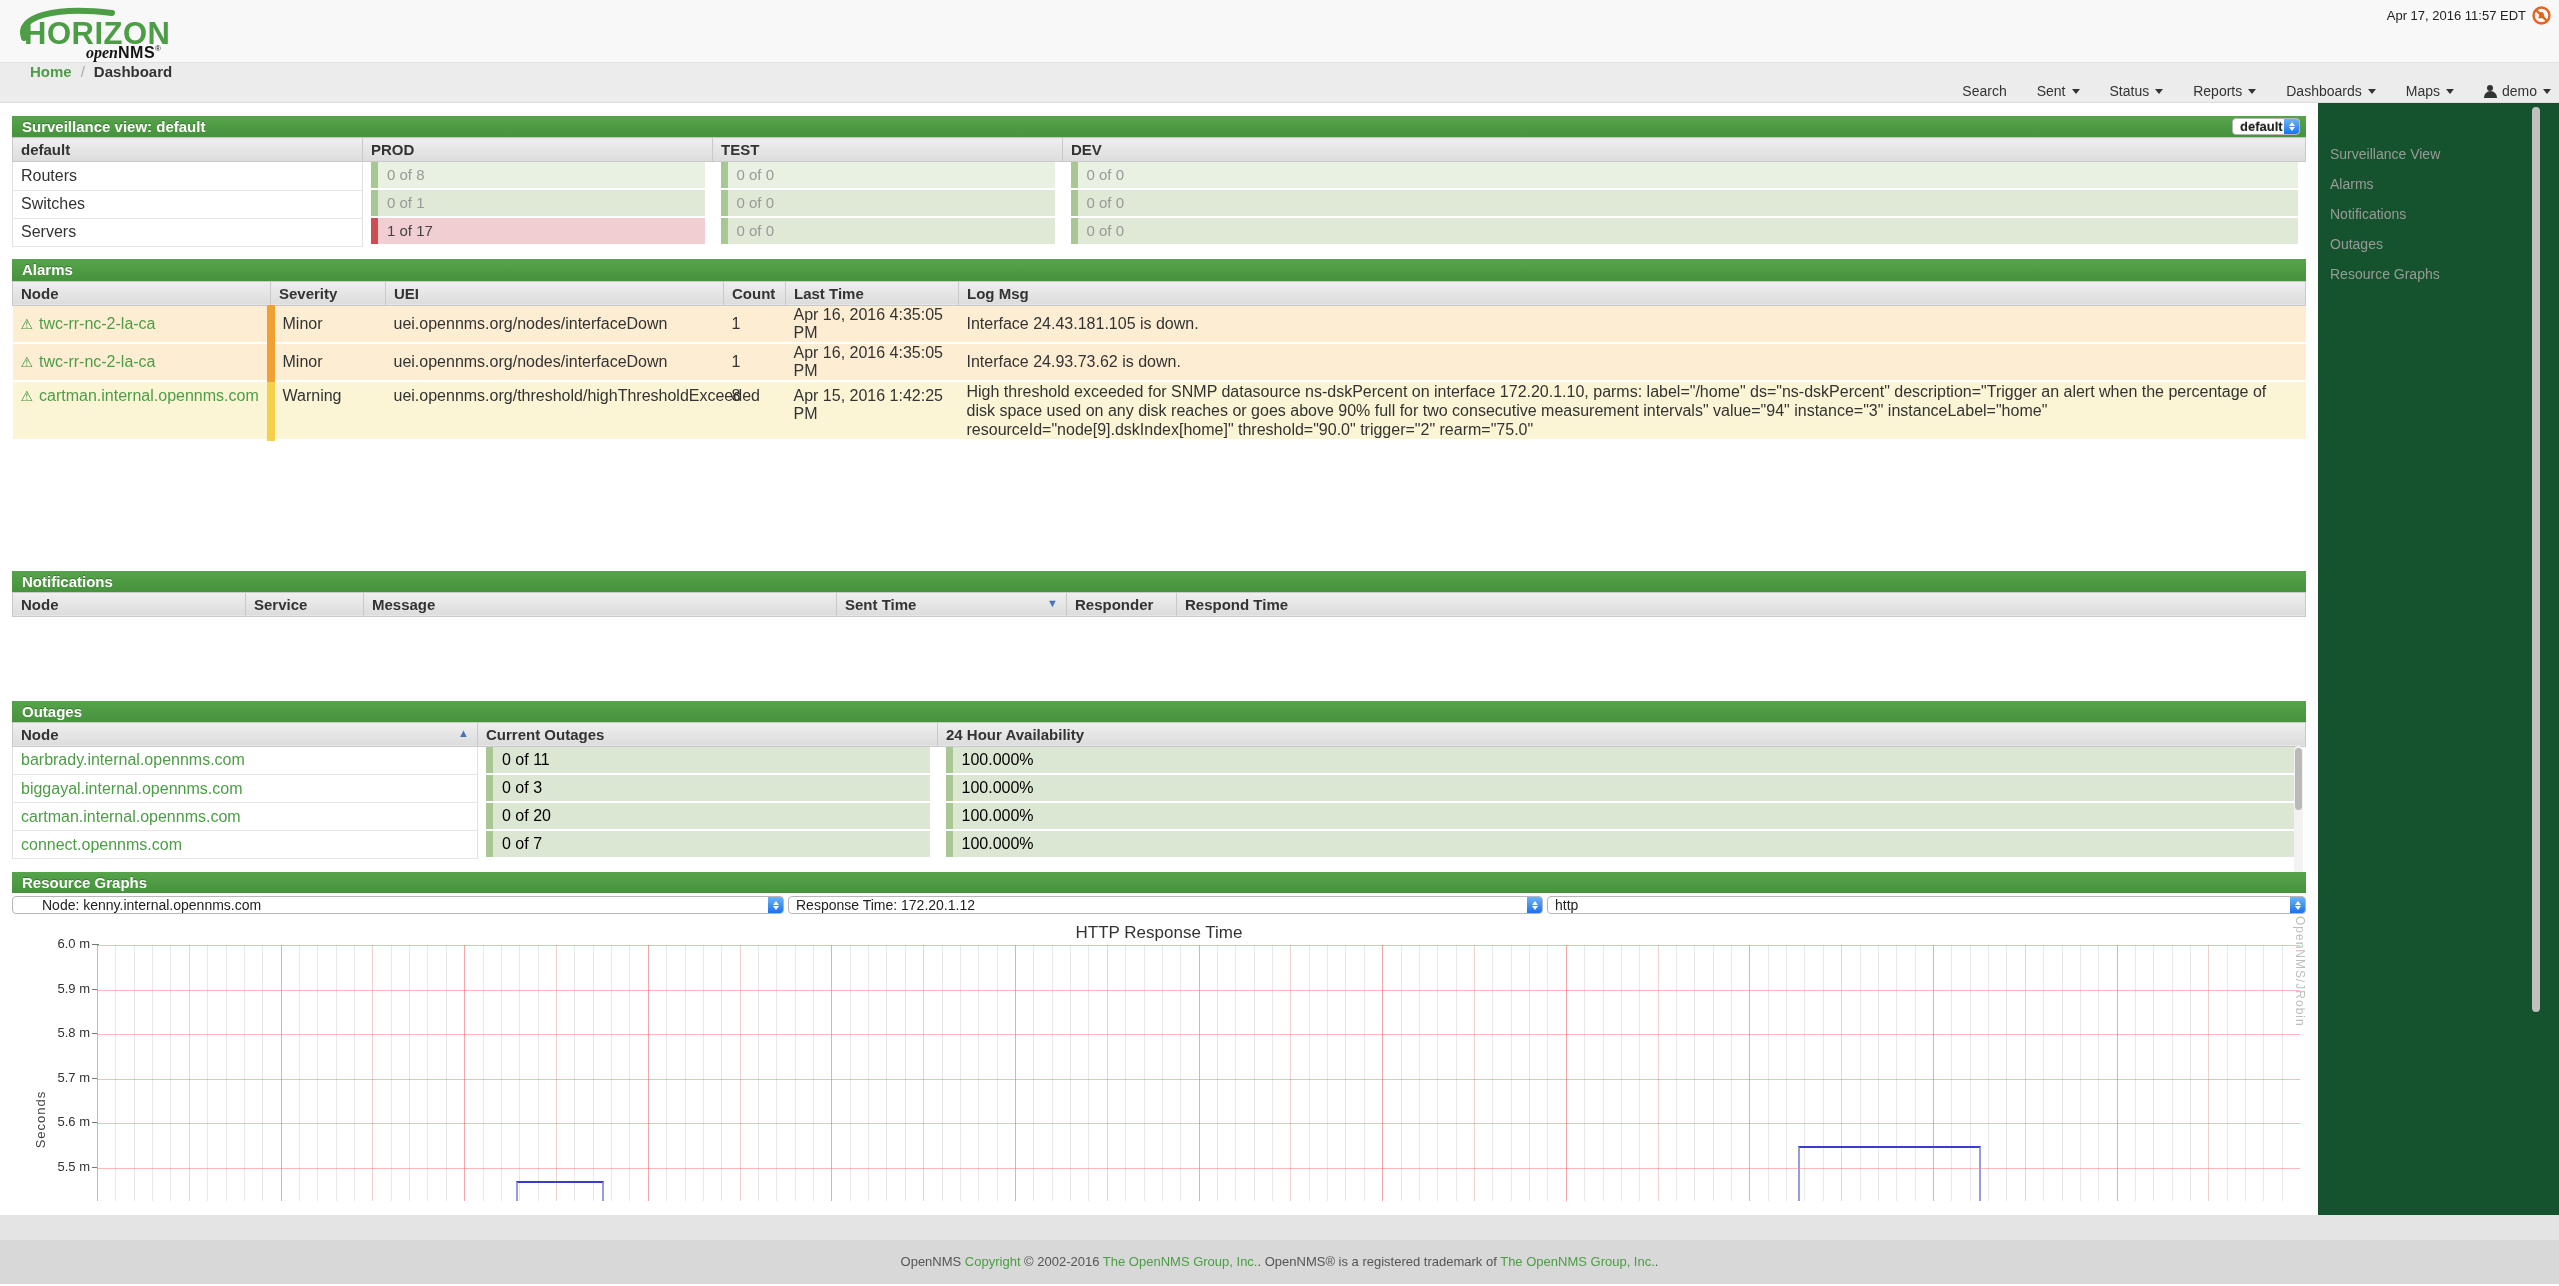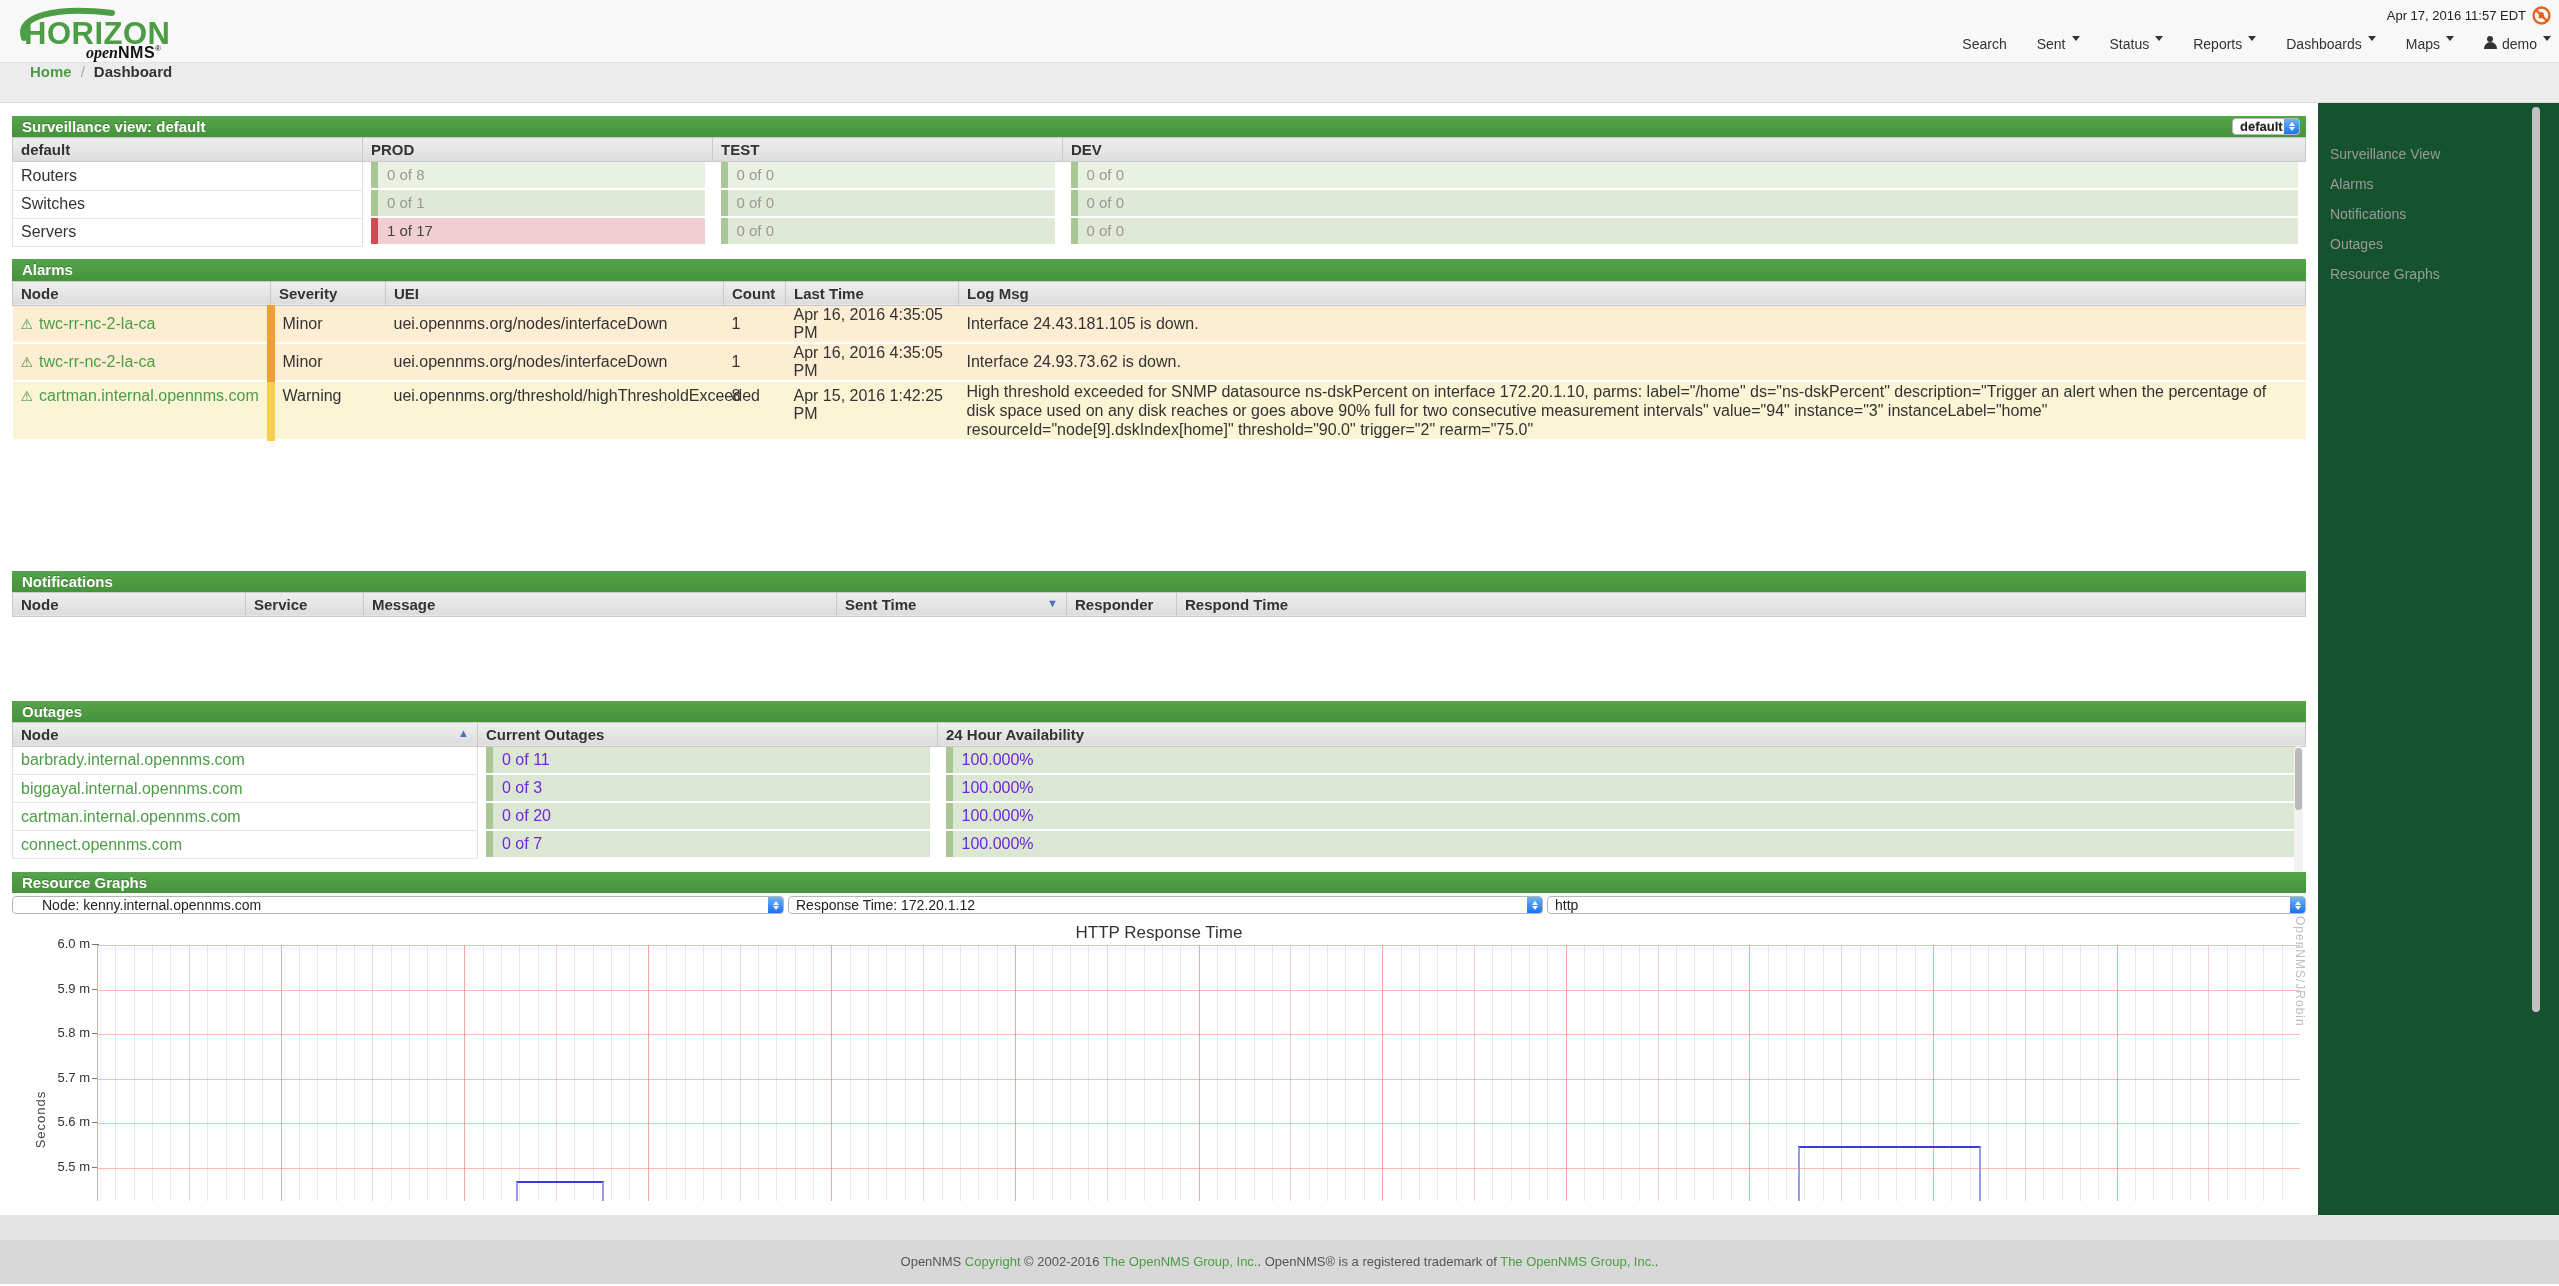--- a/index.html
+++ b/index.html
@@ -11,21 +11,21 @@
   .logo { position:absolute; left:14px; top:4px; width:190px; height:56px; cursor:pointer; }
   .logo-swoosh { position:absolute; left:-4px; top:0; }
   .logo-title { position:absolute; left:10px; top:12px; font-size:31px; font-weight:bold; color:#4c9d45; letter-spacing:0.5px; }
   .logo-sub { position:absolute; left:72px; top:40px; color:#141414; }
   .logo-sub .it { font-family:"Liberation Serif", serif; font-style:italic; font-weight:bold; font-size:16px; }
   .logo-sub .bd { font-weight:bold; font-size:16px; letter-spacing:0.5px; }
   .logo-sub .reg { font-size:8px; vertical-align:top; }
   .datebar { position:absolute; right:8px; top:6px; display:flex; align-items:center; gap:6px; }
   .datetime { font-size:13px; color:#222; }
   .mainnav { position:absolute; right:8px; top:36px; display:flex; align-items:center; gap:30px; }
-  .mainnav .nav-item { font-size:14px; color:#333; cursor:pointer; display:flex; white-space:nowrap; }
+  .mainnav .nav-item { font-size:14px; color:#333; cursor:pointer; display:flex; align-items:center; white-space:nowrap;margin-top:47px; }
   .caret { display:inline-block; width:0; height:0; border-left:4px solid transparent; border-right:4px solid transparent; border-top:5px solid #333; margin-left:6px; }
   .user-ico { display:inline-block; width:13px; height:13px; position:relative; margin-right:5px; }
   .user-ico::before { content:""; position:absolute; left:3.5px; top:0; width:6px; height:6px; border-radius:50%; background:#333; }
   .user-ico::after { content:""; position:absolute; left:0; bottom:0; width:13px; height:7px; border-radius:7px 7px 0 0; background:#333; }
 
   
   .breadcrumb-bar { height:41px; background:#ececec; border-top:1px solid #e2e2e2; border-bottom:1px solid #ddd; display:flex; padding-left:30px; }
   .bc-home { color:#4c9d45; font-size:15px; font-weight:bold; cursor:pointer; }
   .bc-sep { color:#aaa; font-size:15px; margin:0 9px; }
   .bc-cur { color:#333; font-size:15px; font-weight:bold; }
@@ -44,21 +44,21 @@
   table.grid th { background:linear-gradient(#efefef,#dcdcdc); border:1px solid #c9c9c9; font-size:15px; font-weight:bold; color:#333; text-align:left; padding:3px 8px; height:22px; position:relative; }
   table.grid td { font-size:16px; color:#333; padding:0 8px; height:28px; }
   td.white-cell { background:#fff; border-bottom:1px solid #e6e6e6; border-right:1px solid #e0e0e0; border-left:1px solid #e0e0e0; }
   .sort-ico { position:absolute; right:8px; top:4px; font-size:11px; color:#4a72b8; }
 
   
   td.tint-td { padding:0 6px 0 0; vertical-align:top; }
   .tint-block { height:26px; line-height:26px; margin-bottom:2px; padding-left:9px; border-left:7px solid #a8c795; background:#e9f1e3; font-size:15px; color:#999; }
   .tint-block.darker { background:#dfe9d6; }
   .tint-block.crit { background:#f1ced1; border-left-color:#cf4d52; color:#444; }
-  .tint-block.outage { background:#dce7d3; color:#6d28d9; font-size:16px; }
+  .tint-block.outage { background:#dce7d3; color:#000000; font-size:16px; }
 
   
   tr.sev-minor td { background:#fdeed3; border-bottom:2px solid #fff; }
   tr.sev-warning td { background:#fbf4d5; border-bottom:2px solid #fff; }
   td.sev-bar-minor { border-left:8px solid #f0a030; }
   td.sev-bar-warning { border-left:8px solid #f5d04b; }
   .node-link { color:#4c9d45; cursor:pointer; text-decoration:none; }
   .warn-glyph { color:#3a8f3a; font-size:14px; margin-right:6px; }
   td.logmsg { line-height:19px; padding:4px 8px; vertical-align:top; font-size:16px; }
   .filler { background:#fff; }

